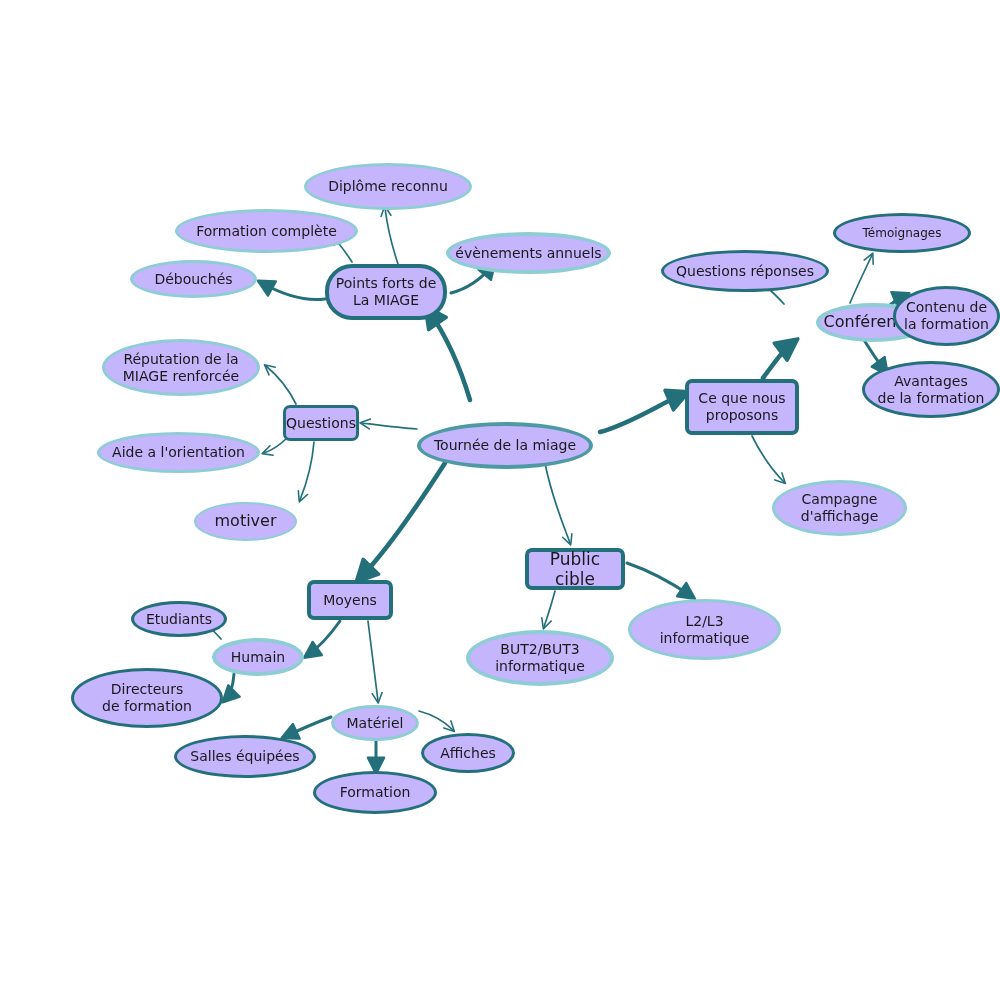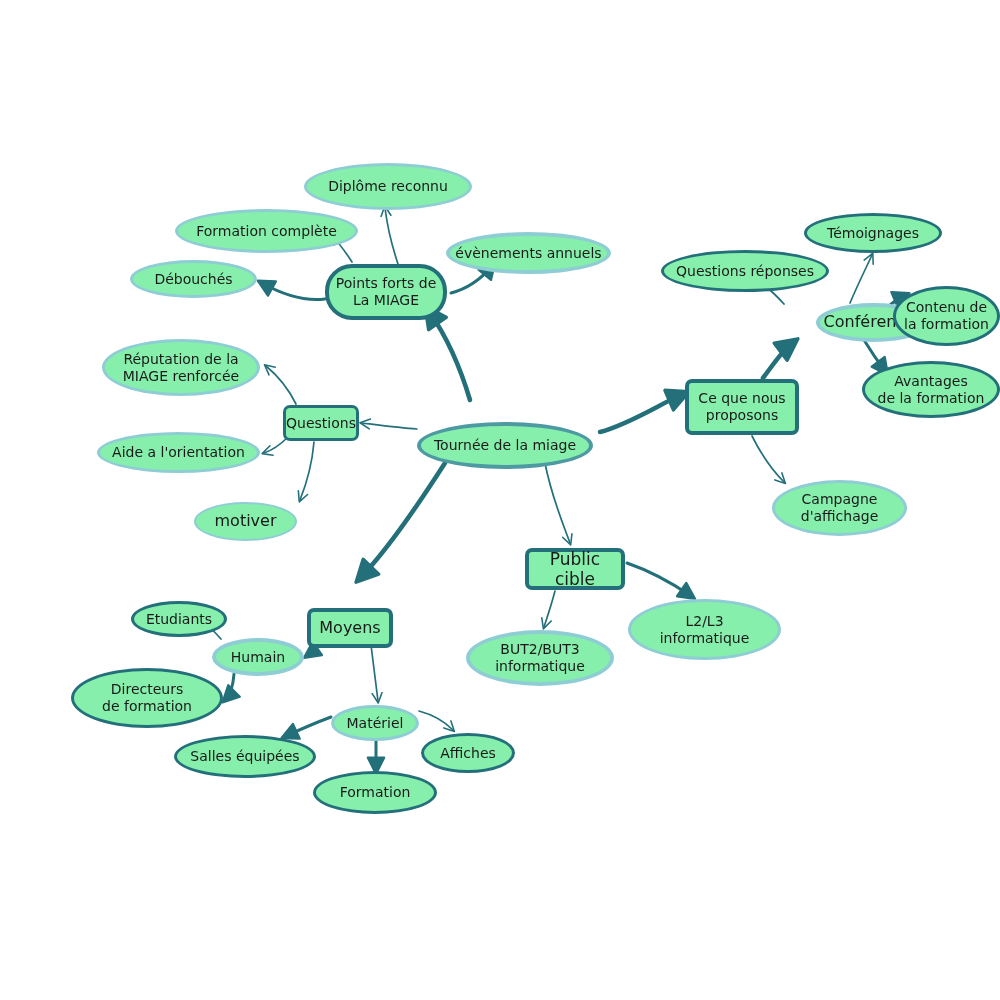--- a/index.html
+++ b/index.html
@@ -1,21 +1,21 @@
 <!DOCTYPE html>
 <html><head>
 <meta charset="utf-8">
 <style>
   html,body{margin:0;padding:0;background:#ffffff;}
   body{width:1000px;height:1000px;font-family:"DejaVu Sans",sans-serif;}
   #canvas{position:relative;width:1000px;height:1000px;overflow:hidden;background:#ffffff;}
   #edges{position:absolute;left:0;top:0;width:1000px;height:1000px;}
   .node{position:absolute;display:flex;align-items:center;justify-content:center;
         text-align:center;box-sizing:border-box;color:#1a1a1a;line-height:1.18;
-        font-family:"DejaVu Sans",sans-serif;background:#86efac;}
+        font-family:"DejaVu Sans",sans-serif;background:#c4b5fd;}
   .node span{display:block;pointer-events:none;}
   .ellipse{border-radius:50%;}
   .rect{border-radius:7px;}
   .w-thin{border-width:2px;border-style:solid;}
   .w-med{border-width:3px;border-style:solid;}
   .w-thick{border-width:4px;border-style:solid;}
   .c-dark{border-color:#24707a;}
   .c-mid{border-color:#4d9aa3;}
   .c-light{border-color:#8ecdd4;}
 </style>
@@ -98,42 +98,42 @@
       </div>
       <div class="node rect c-dark w-thick" style="left: 685px; top: 379px; width: 114px; height: 56px; font-size: 14px;">
         <span>Ce que nous<br>proposons</span>
       </div>
       <div class="node ellipse c-light w-thick" style="left: 816px; top: 303px; width: 115px; height: 39px; font-size: 16px;">
         <span>Conférences</span>
       </div>
       <div class="node ellipse c-dark w-med" style="left: 661px; top: 250px; width: 168px; height: 42px; font-size: 14px;">
         <span>Questions réponses</span>
       </div>
-      <div class="node ellipse c-dark w-med" style="left: 804px; top: 213px; width: 138px; height: 40px; font-size: 14px;">
+      <div class="node ellipse c-dark w-med" style="left: 833px; top: 213px; width: 138px; height: 40px; font-size: 12px;">
         <span>Témoignages</span>
       </div>
       <div class="node ellipse c-dark w-med" style="left: 893px; top: 286px; width: 107px; height: 60px; font-size: 14px;">
         <span>Contenu de<br>la formation</span>
       </div>
       <div class="node ellipse c-dark w-med" style="left: 862px; top: 361px; width: 138px; height: 57px; font-size: 14px;">
         <span>Avantages<br>de la formation</span>
       </div>
       <div class="node ellipse c-light w-med" style="left: 772px; top: 480px; width: 135px; height: 56px; font-size: 14px;">
         <span>Campagne<br>d'affichage</span>
       </div>
       <div class="node rect c-dark w-thick" style="left: 525px; top: 548px; width: 100px; height: 42px; font-size: 17px;">
         <span>Public cible</span>
       </div>
       <div class="node ellipse c-light w-thick" style="left: 466px; top: 630px; width: 148px; height: 56px; font-size: 14px;">
         <span>BUT2/BUT3<br>informatique</span>
       </div>
       <div class="node ellipse c-light w-med" style="left: 628px; top: 599px; width: 153px; height: 61px; font-size: 14px;">
         <span>L2/L3<br>informatique</span>
       </div>
-      <div class="node rect c-dark w-thick" style="left: 307px; top: 608px; width: 86px; height: 40px; font-size: 16px; text-align: center;">
+      <div class="node rect c-dark w-thick" style="left: 307px; top: 580px; width: 86px; height: 40px; font-size: 14px; text-align: center;">
         <span>Moyens</span>
       </div>
       <div class="node ellipse c-light w-thick" style="left: 212px; top: 638px; width: 92px; height: 38px; font-size: 14px;">
         <span>Humain</span>
       </div>
       <div class="node ellipse c-dark w-med" style="left: 131px; top: 601px; width: 96px; height: 36px; font-size: 14px;">
         <span>Etudiants</span>
       </div>
       <div class="node ellipse c-dark w-med" style="left: 71px; top: 668px; width: 152px; height: 60px; font-size: 14px;">
         <span>Directeurs<br>de formation</span>

